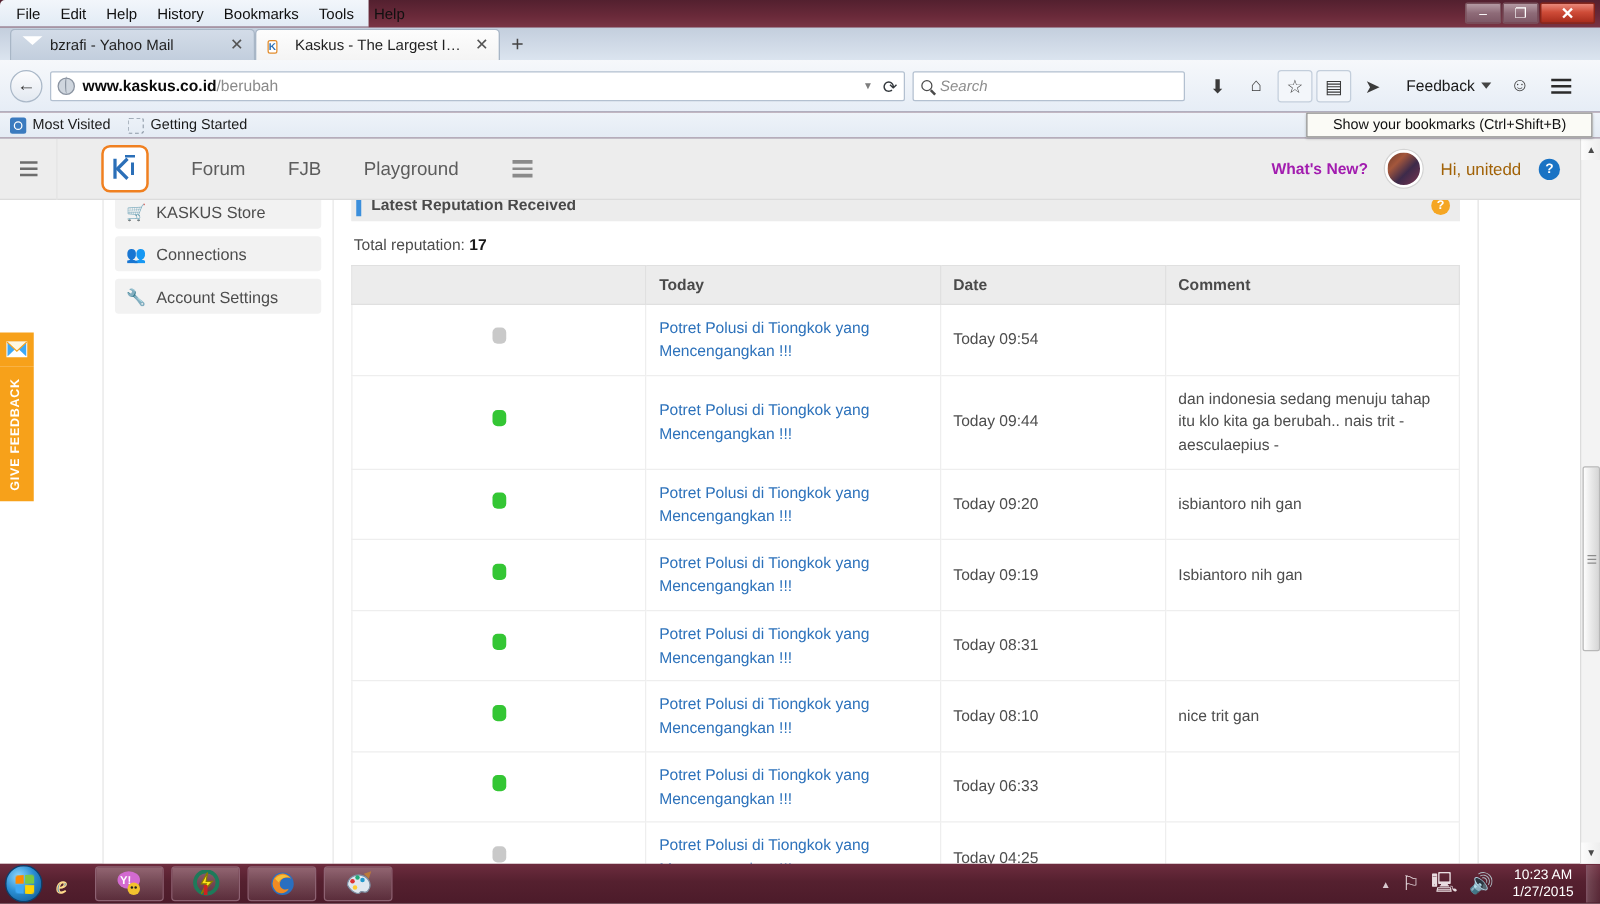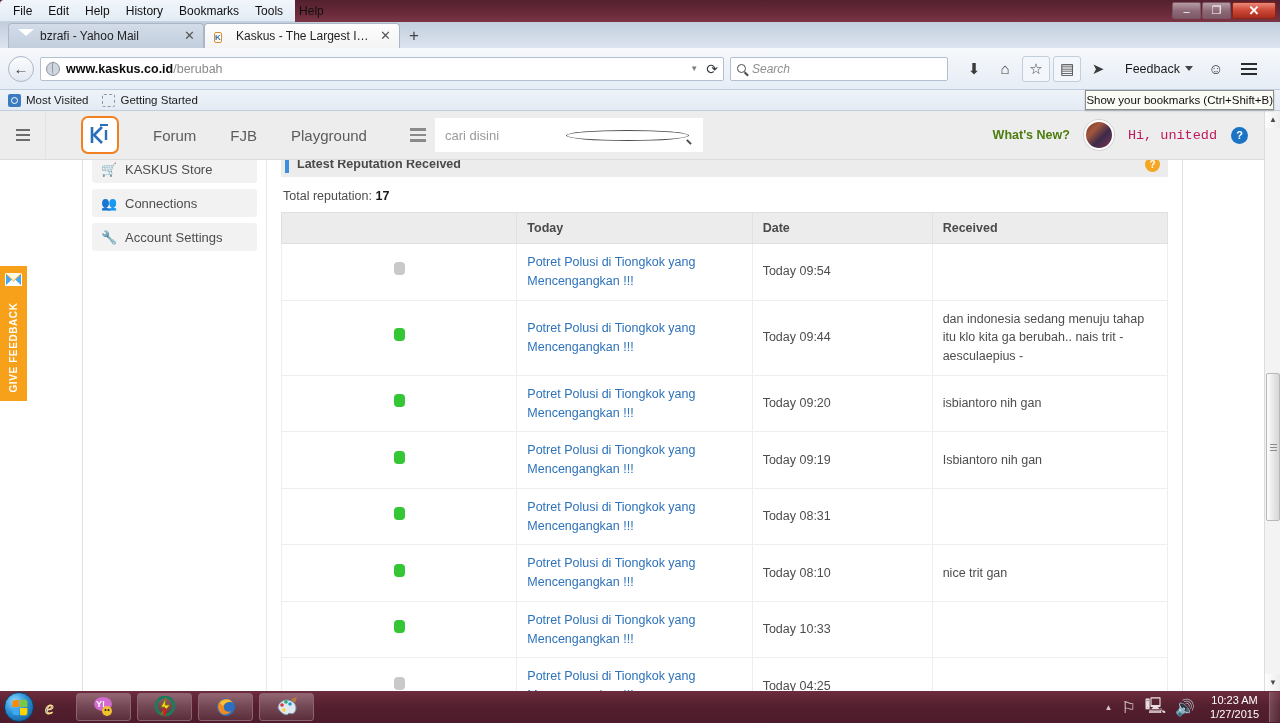--- a/index.html
+++ b/index.html
@@ -182,21 +182,21 @@
   .bmk-icon-blue:after {
     content: ""; position: absolute; left: 3px; top: 3px; width: 5px; height: 5px;
     border: 1.5px solid #fff; border-radius: 50%;
   }
   .bmk-icon-dash {
     width: 13px; height: 13px; border: 1.5px dashed #8d99a6; border-radius: 2px;
   }
   #bmk-tooltip {
     position: absolute; right: 6px; top: 90px; height: 20px;
     background: #fbfbf6; border: 1px solid #8e8e8e;
-    font-size: 11.5px; color: #101010; padding: 2px 0;
+    font-size: 11.5px; color: #101010; padding: 2px 20px;
     display: flex; align-items: center; z-index: 40;
     box-shadow: 0 1px 2px rgba(0,0,0,.2);
   }
 
   
   #viewport {
     position: absolute; left: 0; top: 111px; width: 1280px; height: 580px;
     background: #ffffff; overflow: hidden;
   }
 
@@ -241,27 +241,27 @@
     position: relative; margin-right: 4px;
   }
   #search-field .mag2:after {
     content: ""; position: absolute; right: -4.5px; bottom: -3.5px;
     width: 6px; height: 1.8px; background: #4b4b4b; transform: rotate(45deg);
   }
   #header-right {
     margin-left: auto; display: flex; align-items: center; gap: 14px;
     padding-right: 16px;
   }
-  #whats-new { font-size: 12.5px; color: #4d7c0f; font-weight: bold; }
+  #whats-new { font-size: 12.5px; color: #a21caf; font-weight: bold; }
   #avatar {
     width: 30px; height: 30px; border-radius: 50%; overflow: hidden;
     border: 2px solid #fff; box-shadow: 0 0 0 1px #d3d3d3; flex: none;
     background: linear-gradient(135deg,#6e3a2a 0%,#a4573c 30%,#3d2a4a 60%,#7a3550 100%);
   }
-  #greeting { font-size: 13.5px; color: #be185d; font-family: Liberation Mono, monospace; }
+  #greeting { font-size: 13.5px; color: #a16207; }
   #help-badge {
     width: 17px; height: 17px; border-radius: 50%; background: #1a73c4;
     color: #fff; font-size: 11px; font-weight: bold; display: flex;
     align-items: center; justify-content: center;
   }
 
   
   #page-body {
     position: absolute; left: 0; top: 49px; width: 1264px; height: 531px;
     background: #fff;
@@ -528,21 +528,21 @@
             <span>Total reputation:</span>
             <b>17</b>
           </div>
 
           <table id="rep-table">
             <thead>
               <tr>
                 <th class="c-dot"></th>
                 <th>Today</th>
                 <th style="width:180px">Date</th>
-                <th>Received</th>
+                <th>Comment</th>
               </tr>
             </thead>
             <tbody id="rep-body">
                 <tr>
                   <td class="c-dot"><span class="dot neu"></span></td>
                   <td class="c-thread"><a href="#">Potret Polusi di Tiongkok yang Mencengangkan !!!</a></td>
                   <td class="c-date">Today 09:54</td>
                   <td class="c-comment"></td>
                 </tr>
                 <tr>
@@ -571,21 +571,21 @@
                 </tr>
                 <tr>
                   <td class="c-dot"><span class="dot pos"></span></td>
                   <td class="c-thread"><a href="#">Potret Polusi di Tiongkok yang Mencengangkan !!!</a></td>
                   <td class="c-date">Today 08:10</td>
                   <td class="c-comment">nice trit gan</td>
                 </tr>
                 <tr>
                   <td class="c-dot"><span class="dot pos"></span></td>
                   <td class="c-thread"><a href="#">Potret Polusi di Tiongkok yang Mencengangkan !!!</a></td>
-                  <td class="c-date">Today 10:33</td>
+                  <td class="c-date">Today 06:33</td>
                   <td class="c-comment"></td>
                 </tr>
                 <tr>
                   <td class="c-dot"><span class="dot neu"></span></td>
                   <td class="c-thread"><a href="#">Potret Polusi di Tiongkok yang Mencengangkan !!!</a></td>
                   <td class="c-date">Today 04:25</td>
                   <td class="c-comment"></td>
                 </tr>
               </tbody>
           </table>
@@ -613,24 +613,20 @@
       <div class="nav-link">Forum</div>
       <div class="nav-link">FJB</div>
       <div class="nav-link">Playground</div>
 
       <div id="search-wrap">
         <div id="search-cat">
             <i></i>
             <i></i>
             <i></i>
           </div>
-        <div id="search-field">
-          <span>cari disini</span>
-          <span class="mag2"></span>
-        </div>
       </div>
 
       <div id="header-right">
         <span id="whats-new">What's New?</span>
         <span id="avatar"></span>
         <span id="greeting">Hi, unitedd</span>
         <span id="help-badge">?</span>
       </div>
     </div>
 

